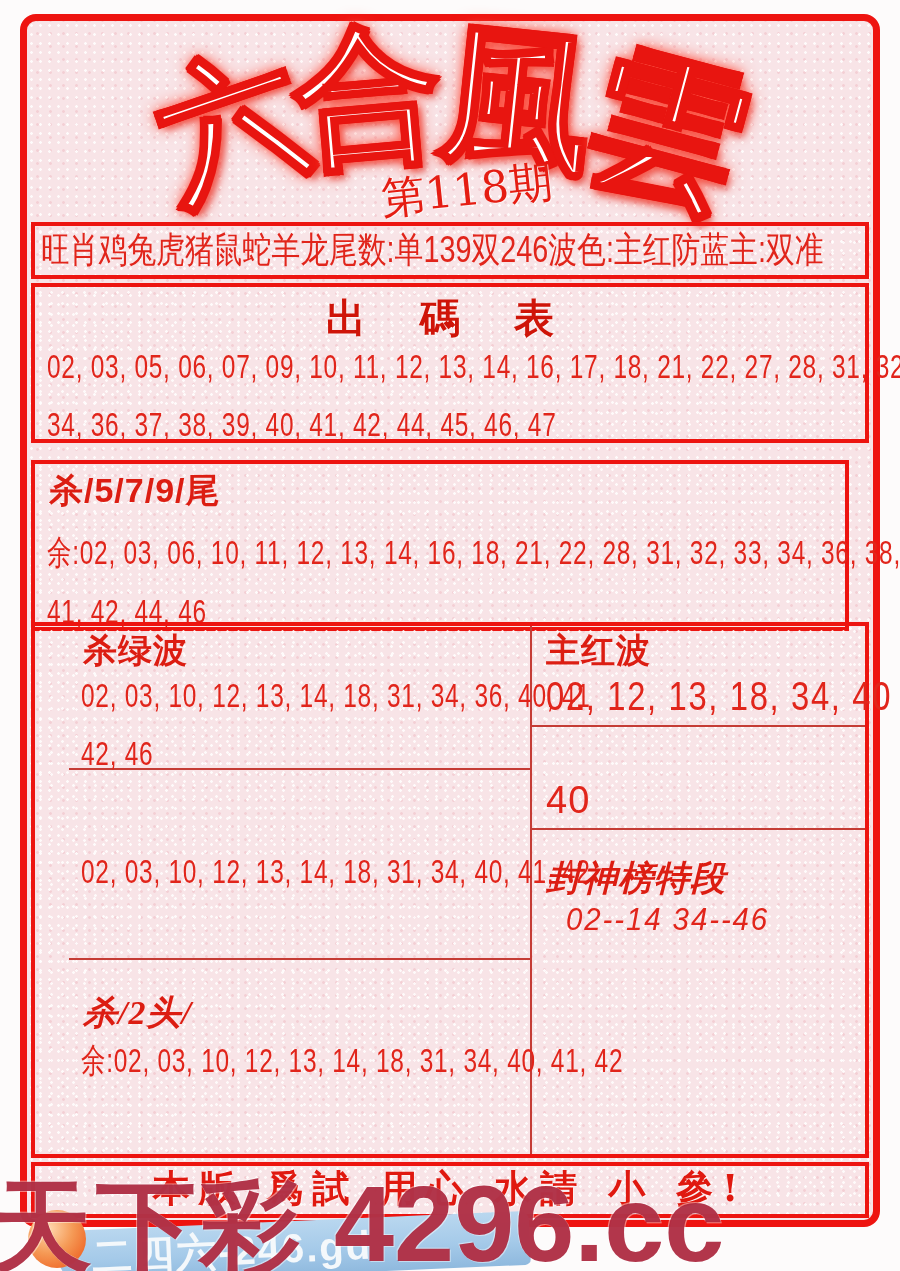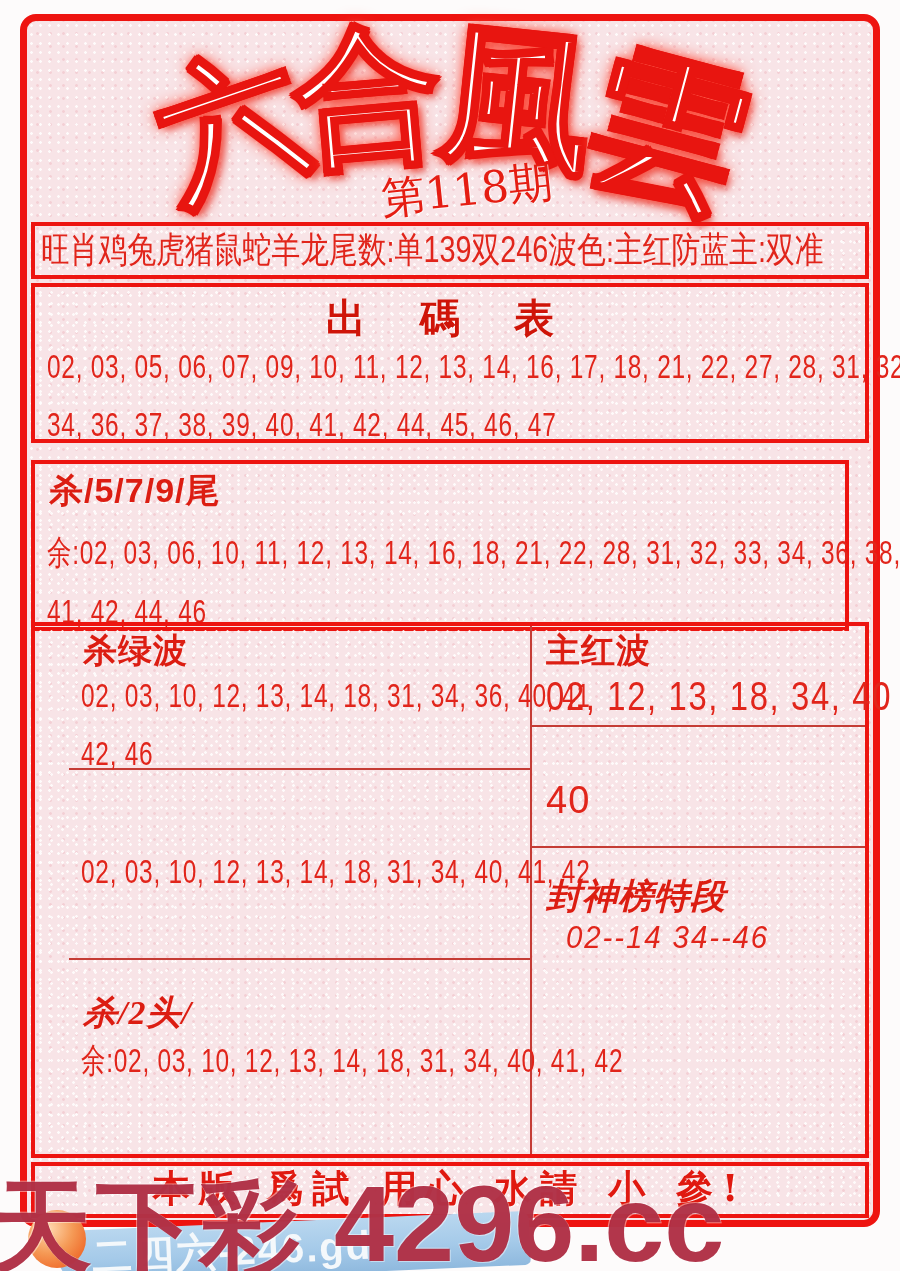--- a/index.html
+++ b/index.html
@@ -90,21 +90,21 @@
   .grid-box{left:4px;top:601px;width:838px;height:536px;padding:0;display:flex;}
   .gcol{box-sizing:border-box;display:flex;flex-direction:column;}
   .gcol.left{width:497px;border-right:2px solid #c53c35;padding-left:34px;}
   .gcol.right{flex:1;}
   .gcell{box-sizing:border-box;position:relative;padding:6px 0 0 14px;}
   .gcell.line{border-bottom:2px solid #c53c35;}
   .cell-lvbo{height:144px;}
   .cell-mutu{height:190px;}
   .cell-2tou{flex:1;}
   .cell-hongbo{height:101px;}
-  .cell-40{height:121px;}
+  .cell-40{height:103px;}
   .cell-teduan{flex:1;}
   .cell-lvbo .l1{position:absolute;left:12px;top:50px;}
   .cell-lvbo .l2{position:absolute;left:12px;top:108px;}
   .cell-mutu .sec-head{margin-top:18px;}
   .cell-mutu .l1{position:absolute;left:12px;top:82px;}
   .cell-2tou .sec-head{margin-top:28px;}
   .cell-2tou .l1{position:absolute;left:12px;top:78px;}
   .cell-hongbo .l1{position:absolute;left:14px;top:48px;font-size:40px;transform:scaleX(0.82);letter-spacing:2px;}
   .cell-40 .l1{position:absolute;left:14px;top:52px;font-size:38px;transform:none;}
   .cell-teduan .sec-head{margin-top:24px;font-size:35px;}

